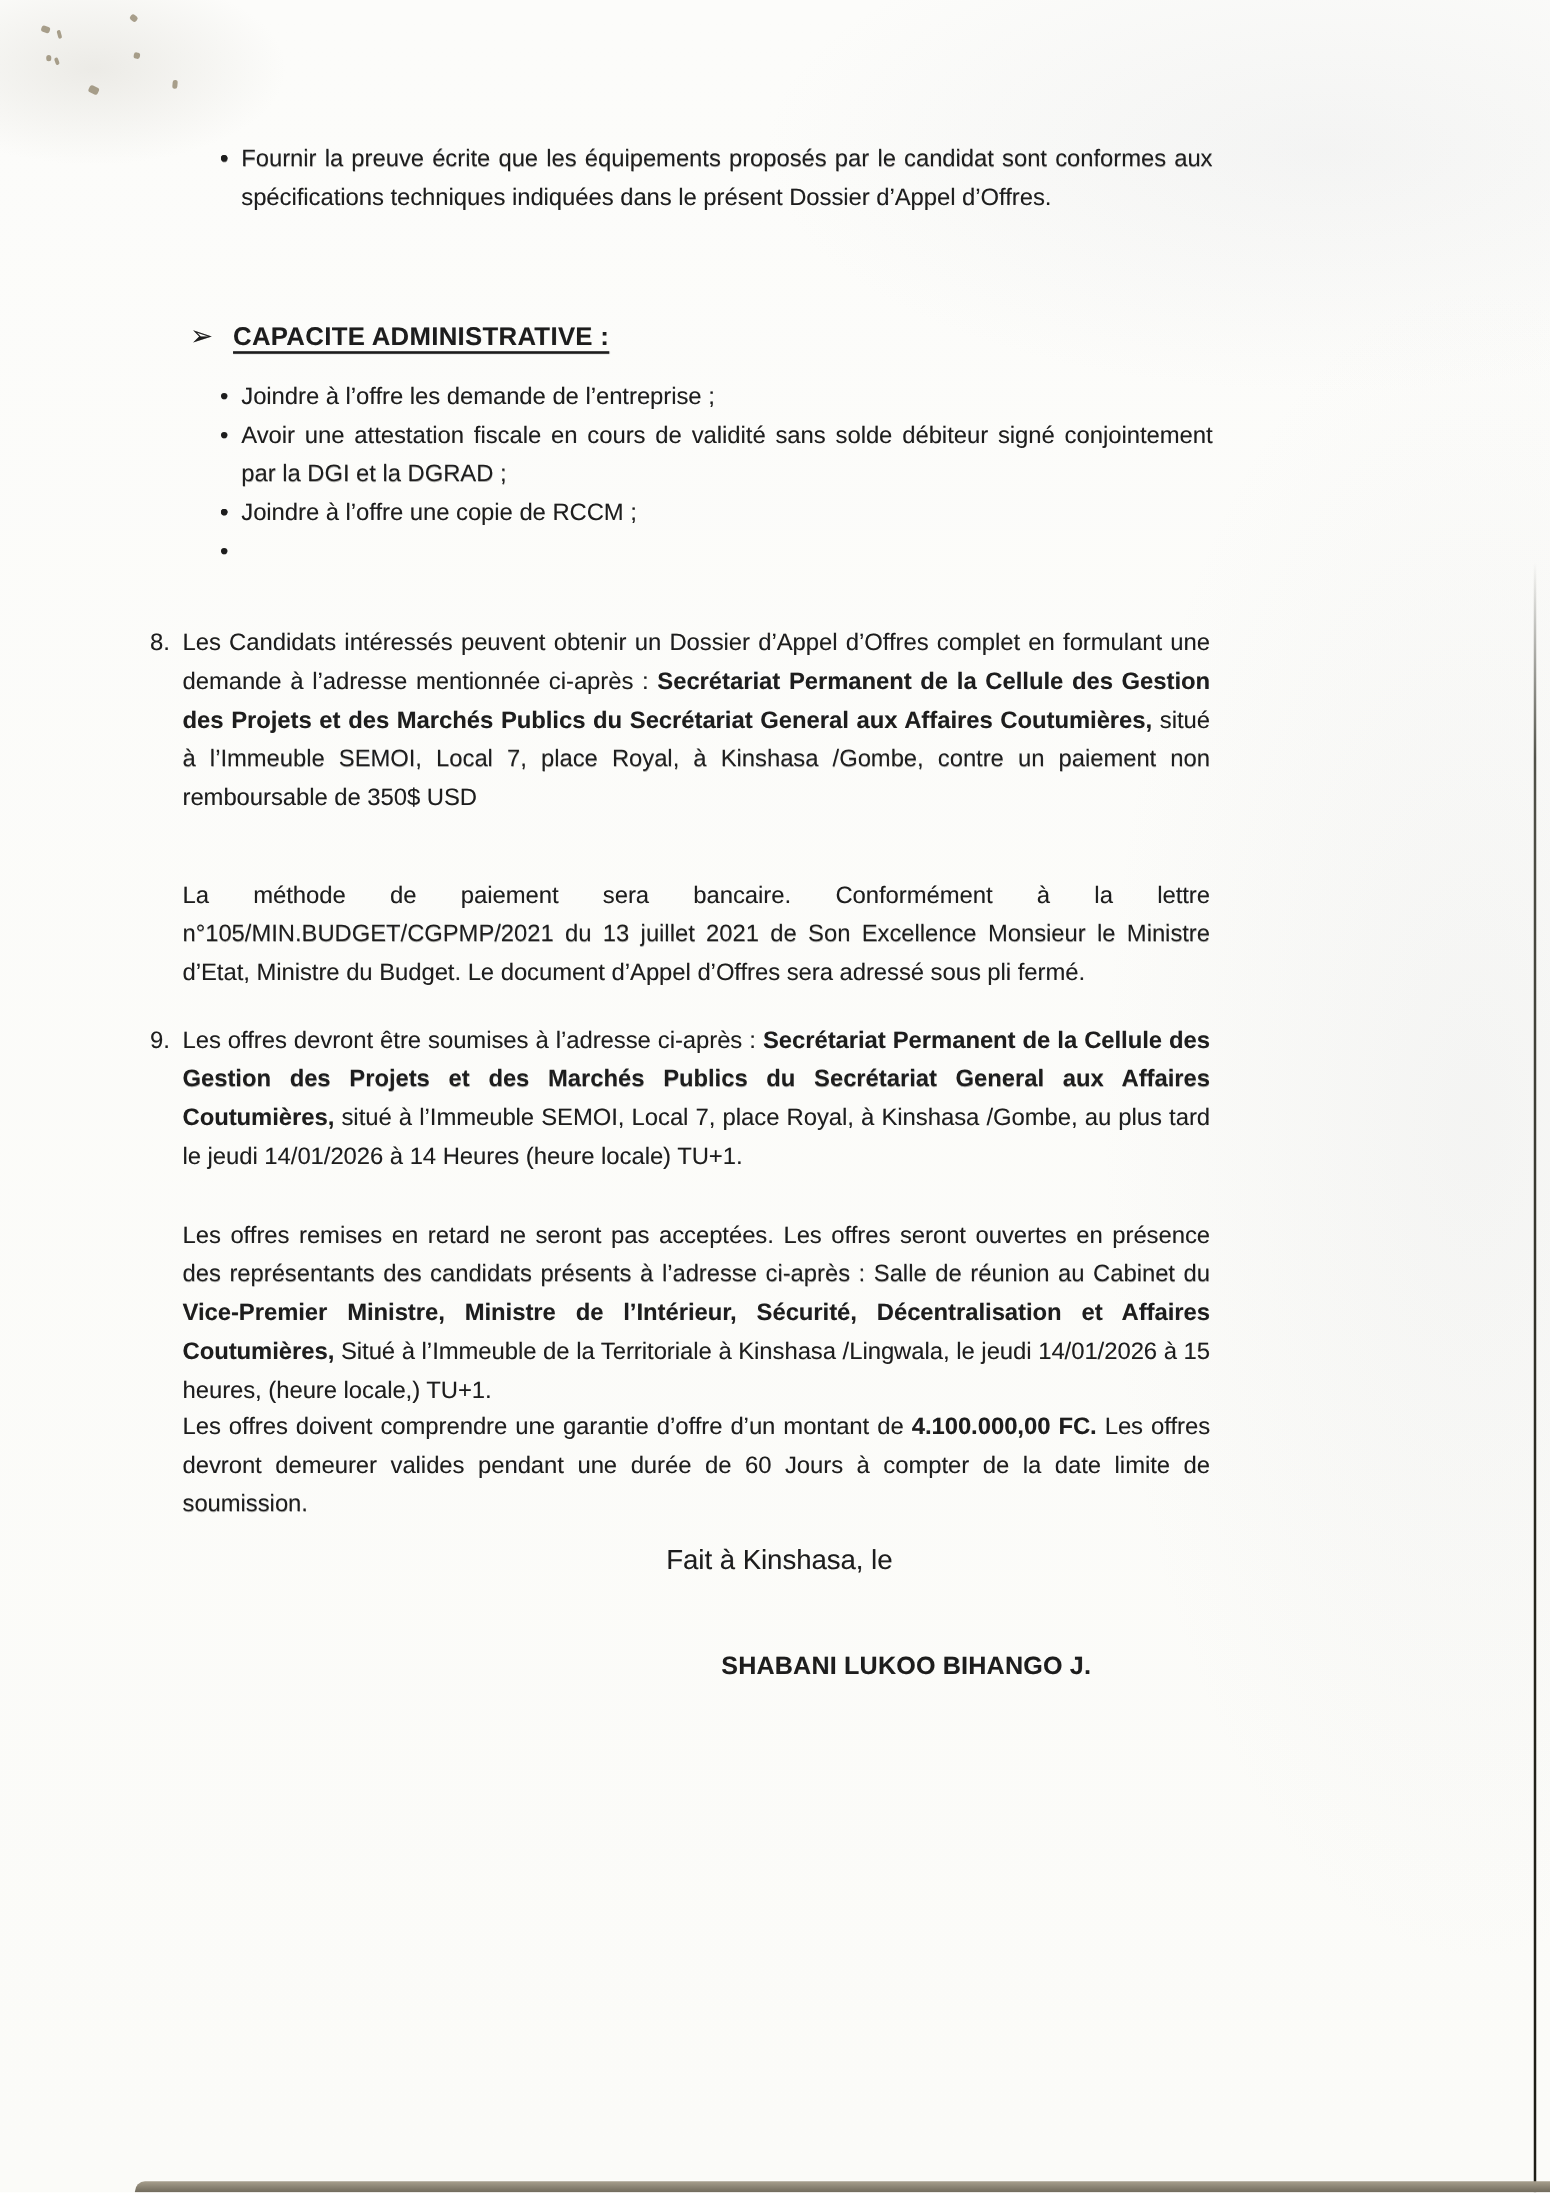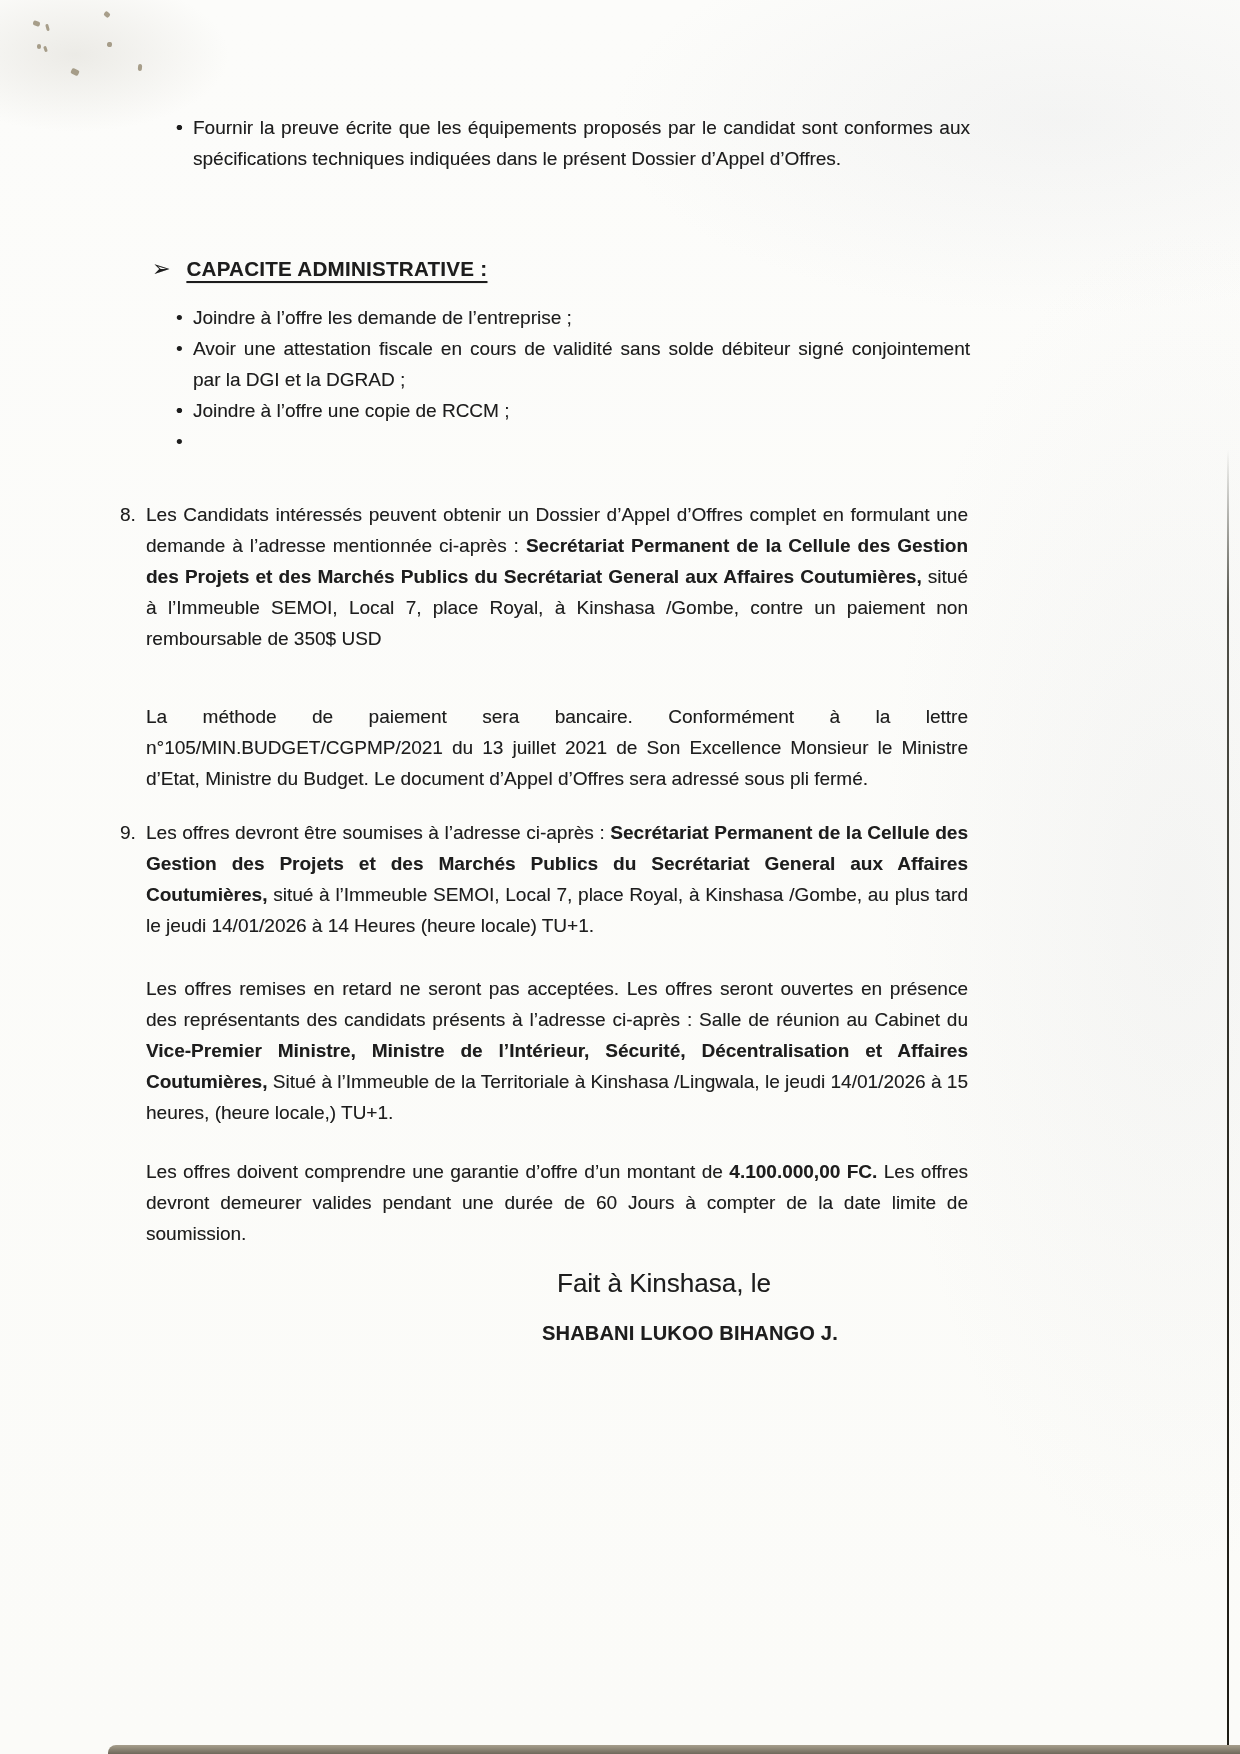--- a/index.html
+++ b/index.html
@@ -24,22 +24,22 @@
   .section-heading { position: absolute; left: 152px; top: 256px; display: flex; gap: 16px; align-items: baseline; }
   .section-heading .arrow { font-size: 22px; }
   .section-heading .title {
     font-weight: bold; font-size: 20.5px; letter-spacing: 0.3px;
     text-decoration: underline; text-underline-offset: 5px; text-decoration-thickness: 2px; text-align: right;
   }
   .num-item { position: absolute; }
   .num-item .num { position: absolute; left: 0; top: 0; }
   .num-item .body { margin-left: 26px; text-align: justify; }
   .para { position: absolute; text-align: justify; }
-  .closing-place { position: absolute; left: 557px; top: 1232px; font-size: 26px; line-height: 31px; margin-top: 36px; }
-  .closing-signatory { position: absolute; left: 542px; top: 1318px; font-size: 20px; line-height: 31px; font-weight: bold; letter-spacing: 0.2px; }
+  .closing-place { position: absolute; left: 533px; top: 1232px; font-size: 22px; line-height: 31px; }
+  .closing-signatory { position: absolute; left: 577px; top: 1318px; font-size: 20px; line-height: 31px; font-weight: bold; letter-spacing: 0.2px; }
   .seg-bold { font-weight: bold; }
   .speck { position: absolute; background: #8d8268; opacity: 0.75; border-radius: 2px; }
   .edge-line {
     position: absolute; right: 11px; top: 450px; bottom: 0; width: 2px;
     background: linear-gradient(rgba(40,40,30,0), rgba(40,40,30,0.8) 12%, #26251d 60%, #1d1c15);
   }
   .bottom-strip {
     position: absolute; left: 108px; right: 0; bottom: 0; height: 9px;
     background: linear-gradient(#a79f8d, #6f695b);
     border-top-left-radius: 8px;
@@ -102,21 +102,21 @@
 
   <div class="para txt" style="left:146px; top:701px; width:822px;"><span>La méthode de paiement sera bancaire. Conformément à la lettre n°105/MIN.BUDGET/CGPMP/2021 du 13 juillet 2021 de Son Excellence Monsieur le Ministre d’Etat, Ministre du Budget. Le document d’Appel d’Offres sera adressé sous pli fermé.</span></div>
 
   <div class="num-item txt" style="left:120px; top:817px; width:848px;">
     <span class="num">9.</span>
     <div class="body"><span>Les offres devront être soumises à l’adresse ci-après : </span><span class="seg-bold">Secrétariat Permanent de la Cellule des Gestion des Projets et des Marchés Publics du Secrétariat General aux Affaires Coutumières,</span><span> situé à l’Immeuble SEMOI, Local 7, place Royal, à Kinshasa /Gombe, au plus tard le jeudi 14/01/2026 à 14 Heures (heure locale) TU+1.</span></div>
   </div>
 
   <div class="para txt" style="left:146px; top:973px; width:822px;"><span>Les offres remises en retard ne seront pas acceptées. Les offres seront ouvertes en présence des représentants des candidats présents à l’adresse ci-après : Salle de réunion au Cabinet du </span><span class="seg-bold">Vice-Premier Ministre, Ministre de l’Intérieur, Sécurité, Décentralisation et Affaires Coutumières,</span><span> Situé à l’Immeuble de la Territoriale à Kinshasa /Lingwala, le jeudi 14/01/2026 à 15 heures, (heure locale,) TU+1.</span></div>
 
-  <div class="para txt" style="left:146px; top:1156px; width:822px;"><span>Les offres doivent comprendre une garantie d’offre d’un montant de </span><span class="seg-bold">4.100.000,00 FC.</span><span> Les offres devront demeurer valides pendant une durée de 60 Jours à compter de la date limite de soumission.</span></div>
+  <div class="para txt" style="left:146px; top:1126px; width:822px;"><span>Les offres doivent comprendre une garantie d’offre d’un montant de </span><span class="seg-bold">4.100.000,00 FC.</span><span> Les offres devront demeurer valides pendant une durée de 60 Jours à compter de la date limite de soumission.</span></div>
 
   <div class="closing-place">Fait à Kinshasa, le</div>
   <div class="closing-signatory">SHABANI LUKOO BIHANGO J.</div>
 
   <div class="edge-line"></div>
   <div class="bottom-strip"></div>
 
 </div>
 
 </body></html>

